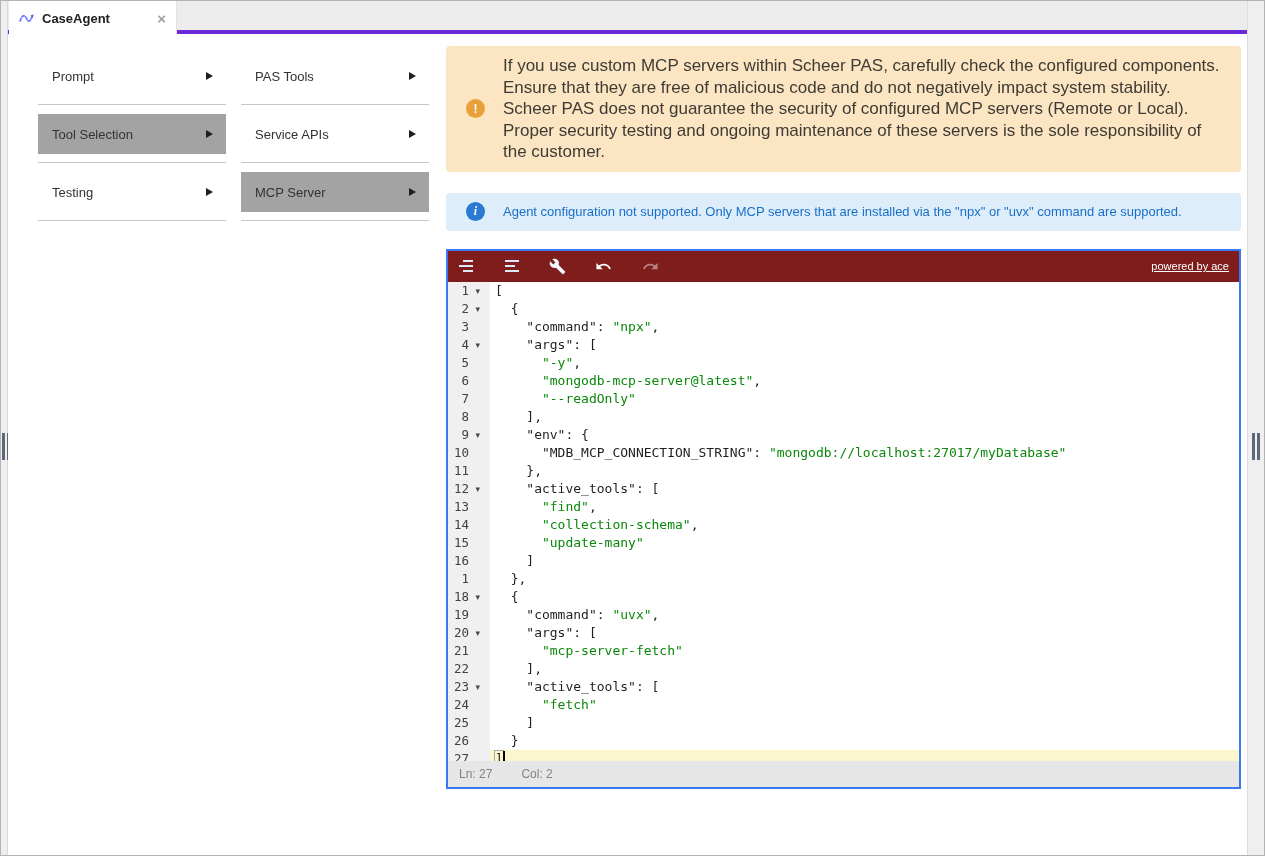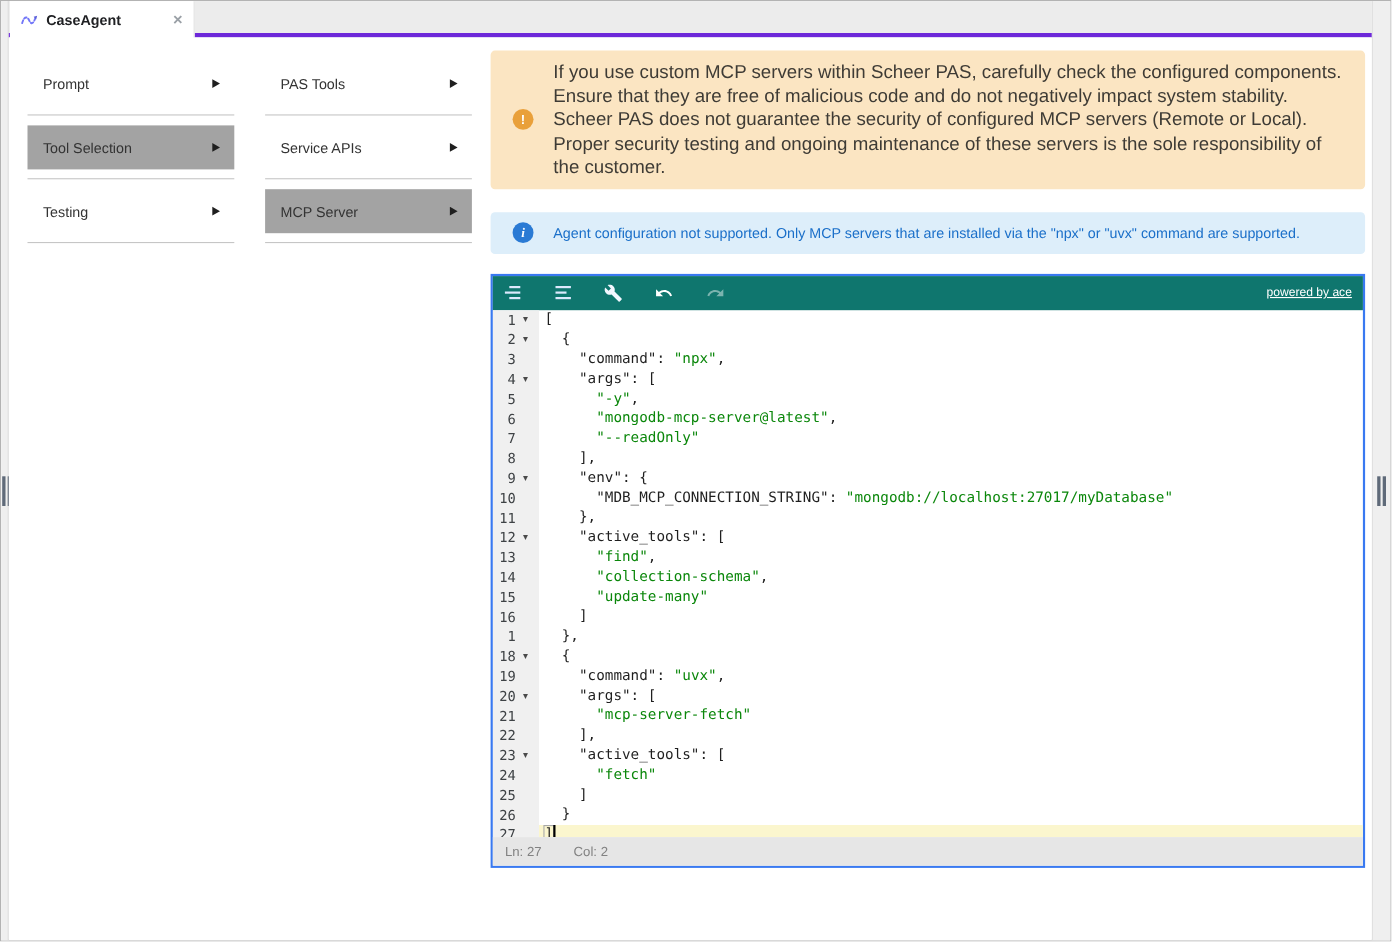--- a/index.html
+++ b/index.html
@@ -19,21 +19,21 @@
   
   .tabbar { position:absolute; left:7px; right:17px; top:0; height:33px; background:#ececec; border-bottom:4px solid #6d28d9; }
   .tab { position:absolute; left:1px; top:0; height:34px; width:168px; background:#fff; border-right:1px solid #e2e2e2; display:flex; align-items:center; padding:0 10px 0 9px; }
   .tab-label { font-size:13px; font-weight:bold; color:#202124; margin-left:7px; }
   .tab-close { margin-left:auto; color:#9aa0a6; font-size:15px; font-weight:bold; line-height:1; cursor:pointer; }
 
   .content { position:absolute; left:7px; top:33px; right:17px; bottom:1px; background:#fff; }
 
   
   .menu { position:absolute; top:22px; width:188px; }
-  .menu-1 { left:17px; } .menu-2 { left:233px; }
+  .menu-1 { left:30px; } .menu-2 { left:233px; }
   .menu-item { height:40px; display:flex; align-items:center; padding:0 13px 0 14px; cursor:pointer; font-size:13px; color:#333; }
   .menu-item.selected { background:#a3a3a3; }
   .menu-item .arrow { margin-left:auto; width:0; height:0; border-left:7px solid #1f1f1f; border-top:4.5px solid transparent; border-bottom:4.5px solid transparent; }
   .menu-divider { height:1px; background:#c6c6c6; margin:8px 0 9px 0; }
 
   
   .rightpane { position:absolute; left:438px; top:12px; width:795px; }
 
   .toggle-wrap { height:63px; border:6px solid var(--accent-orange,#ea860d); background:#fff; padding:5px 6px; margin-bottom:14px; }
   .pill { height:41px; border:1px solid #8a8a8a; border-radius:21px; display:flex; overflow:hidden; background:#fff; }
@@ -44,21 +44,21 @@
   .warning { background:#fbe5c2; min-height:88px; padding:9px 14px 9px 20px; margin-bottom:21px; }
   .warning .text { font-size:17px; line-height:21.5px; color:#3e3b35; margin-left:18px; }
   .circle-icon { flex:0 0 auto; width:19px; height:19px; border-radius:50%; color:#fff; font-size:12px; font-weight:bold; display:flex; align-items:center; justify-content:center; }
   .warn-circle { background:#e9a03a; }
   .infobox { background:#ddeefa; height:38px; padding:0 14px 0 20px; margin-bottom:18px; }
   .infobox .text { font-size:13px; color:#1a6fc9; margin-left:18px; }
   .info-circle { background:#2a7ad4; font-style:italic; font-family:"Liberation Serif", serif; }
 
   
   .editor { width:795px; height:540px; border:2px solid #3979f1; background:#fff; }
-  .etoolbar { height:31px; background:#0f766e; display:flex; align-items:center; padding:0 10px 0 9px; gap:28px; }
+  .etoolbar { height:31px; background:#7f1d1d; display:flex; align-items:center; padding:0 10px 0 9px; gap:28px; }
   .etoolbar .tbtn { display:flex; align-items:center; cursor:pointer; }
   .etoolbar svg { display:block; }
   .powered { margin-left:auto; color:#fff; font-size:11px; text-decoration:underline; cursor:pointer; }
   .ebody { height:479px; display:flex; overflow:hidden; font-family:"DejaVu Sans Mono","Liberation Mono",monospace; font-size:13px; }
   .gutter { width:42px; background:#f0f0f0; flex:0 0 auto; }
   .gcell { height:18px; display:flex; justify-content:flex-end; align-items:center; padding-right:10px; color:#3e4245; }
   .gnum { font-size:12.5px; }
   .gfold { width:11px; font-size:9px; color:#4a4a4a; text-align:right; cursor:pointer; font-family:"DejaVu Sans",sans-serif; }
   .codecol { flex:1; padding-left:5px; cursor:text; }
   .cline { height:18px; line-height:18px; white-space:pre; color:#1f1f1f; }

